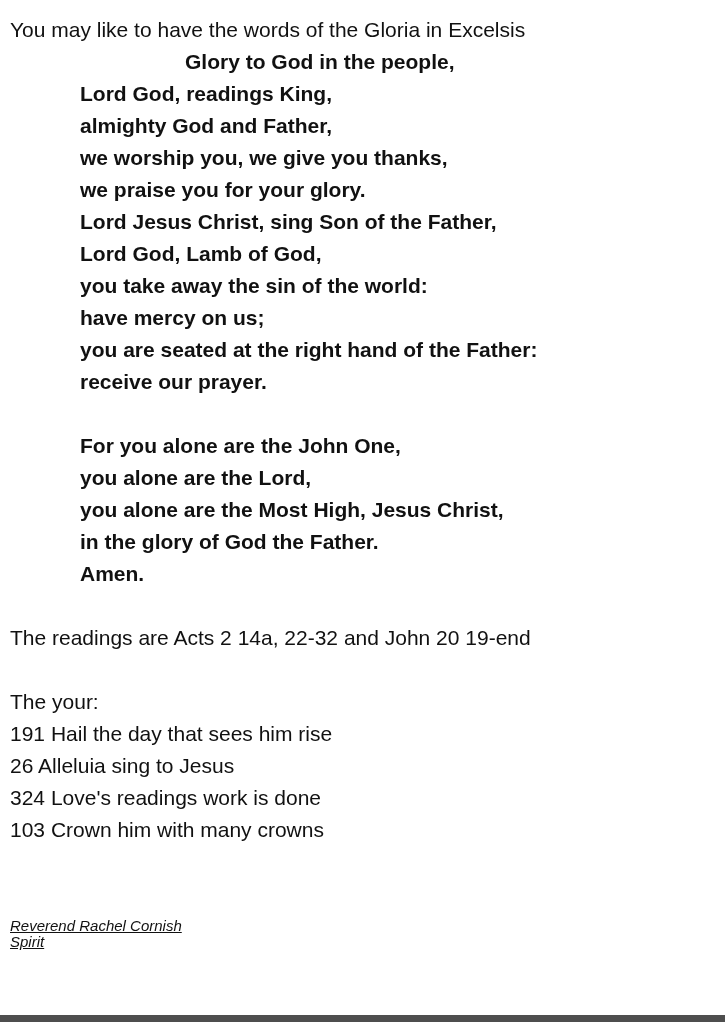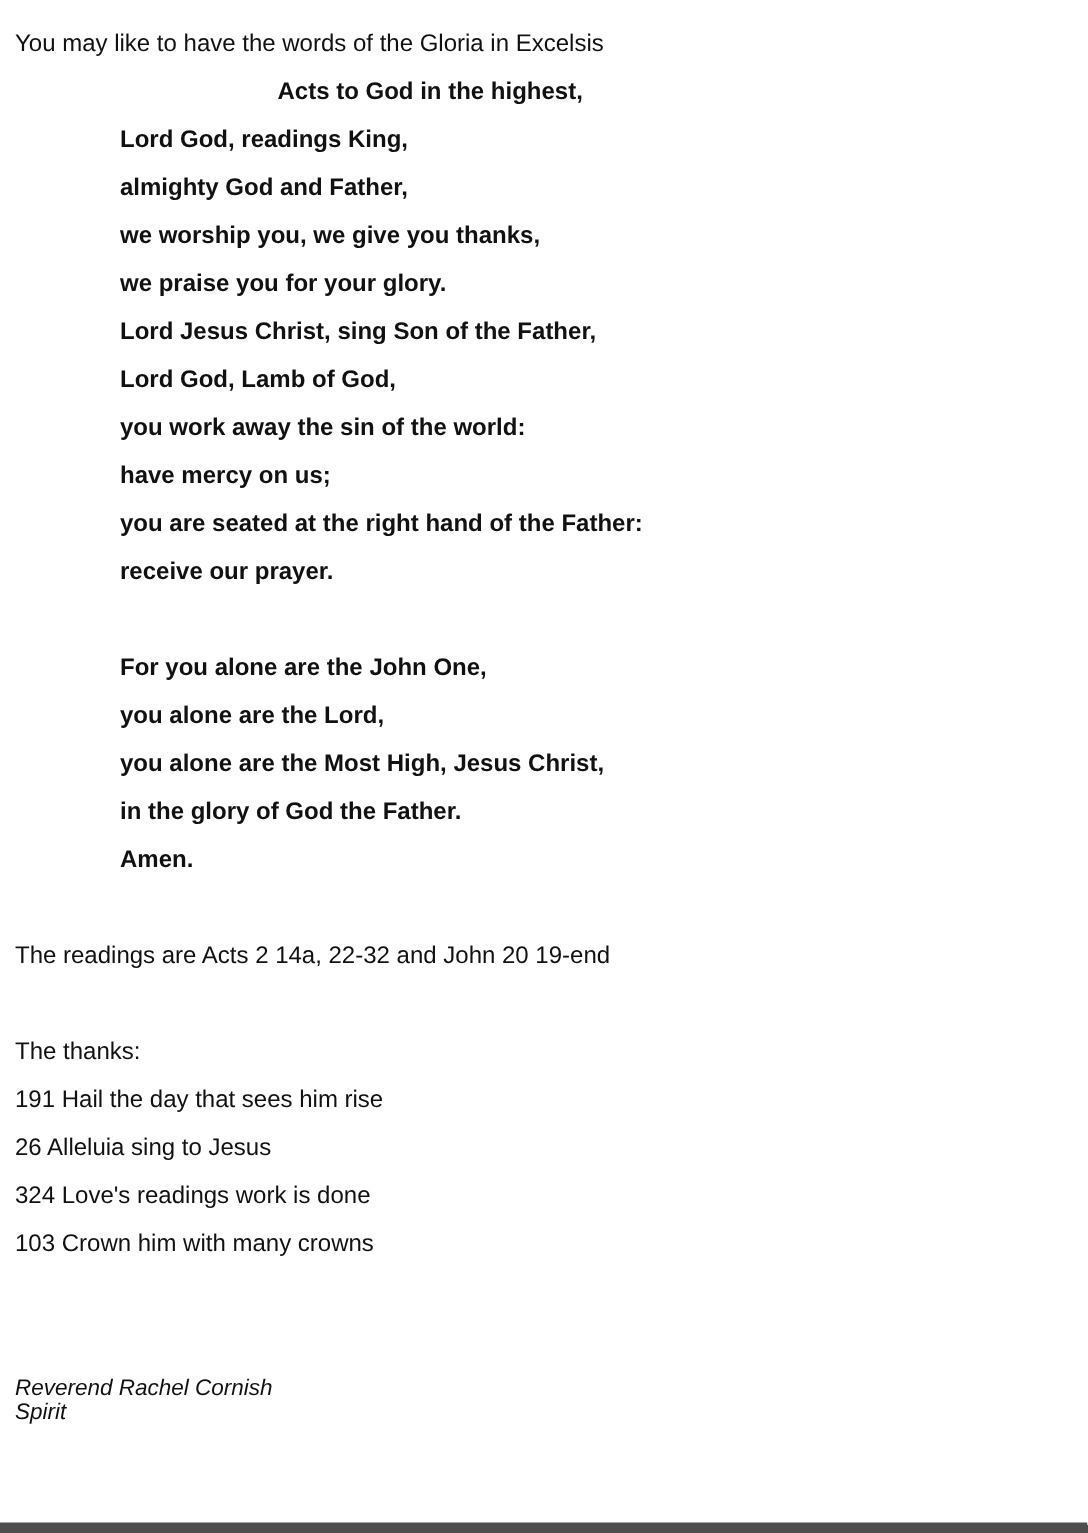--- a/index.html
+++ b/index.html
@@ -12,79 +12,80 @@
     background: #ffffff;
     color: #111111;
     font-family: "Liberation Sans", sans-serif;
     overflow: hidden;
     position: relative;
   }
   .page {
     padding: 14px 0 0 10px;
   }
   .line {
-    font-size: 16px;
+    font-size: 21px;
     line-height: 32px;
     white-space: nowrap;
   }
   .bold { font-weight: bold; }
   .indent { padding-left: 70px; }
   .indent-c1 { padding-left: 175px; }
   .indent-c2 { padding-left: 190px; }
   .blank { height: 32px; }
   .signature {
     margin-top: 72px;
     font-style: italic;
     font-size: 15px;
     line-height: 16px;
+    text-decoration: underline;
   }
   .bottom-bar {
     position: absolute;
     left: 0;
     bottom: 0;
     width: 725px;
     height: 7px;
     background: #4e4e4e;
   }
 </style>
 </head>
 <body>
 
 <div class="page">
 
   <div class="line">You may like to have the words of the Gloria in Excelsis</div>
 
-  <div class="line bold indent-c1">Acts to God in the highest,</div>
+  <div class="line bold indent-c1">Glory to God in the people,</div>
 
   <div class="line bold indent">Lord God, readings King,</div>
   <div class="line bold indent">almighty God and Father,</div>
   <div class="line bold indent">we worship you, we give you thanks,</div>
   <div class="line bold indent">we praise you for your glory.</div>
   <div class="line bold indent">Lord Jesus Christ, sing Son of the Father,</div>
   <div class="line bold indent">Lord God, Lamb of God,</div>
-  <div class="line bold indent">you work away the sin of the world:</div>
+  <div class="line bold indent">you take away the sin of the world:</div>
   <div class="line bold indent">have mercy on us;</div>
   <div class="line bold indent">you are seated at the right hand of the Father:</div>
   <div class="line bold indent">receive our prayer.</div>
 
   <div class="line blank"></div>
 
   <div class="line bold indent">For you alone are the John One,</div>
   <div class="line bold indent">you alone are the Lord,</div>
   <div class="line bold indent">you alone are the Most High, Jesus Christ,</div>
   <div class="line bold indent">in the glory of God the Father.</div>
   <div class="line bold indent">Amen.</div>
 
   <div class="line blank"></div>
 
   <div class="line">The readings are Acts 2 14a, 22-32 and John 20 19-end</div>
 
   <div class="line blank"></div>
 
-  <div class="line">The thanks:</div>
+  <div class="line">The your:</div>
 
   <div class="line"><span>191</span> <span>Hail the day that sees him rise</span></div>
   <div class="line"><span>26</span> <span>Alleluia sing to Jesus</span></div>
   <div class="line"><span>324</span> <span>Love's readings work is done</span></div>
   <div class="line"><span>103</span> <span>Crown him with many crowns</span></div>
 
   <div class="signature">
     <div>Reverend Rachel Cornish</div>
     <div>Spirit</div>
   </div>

